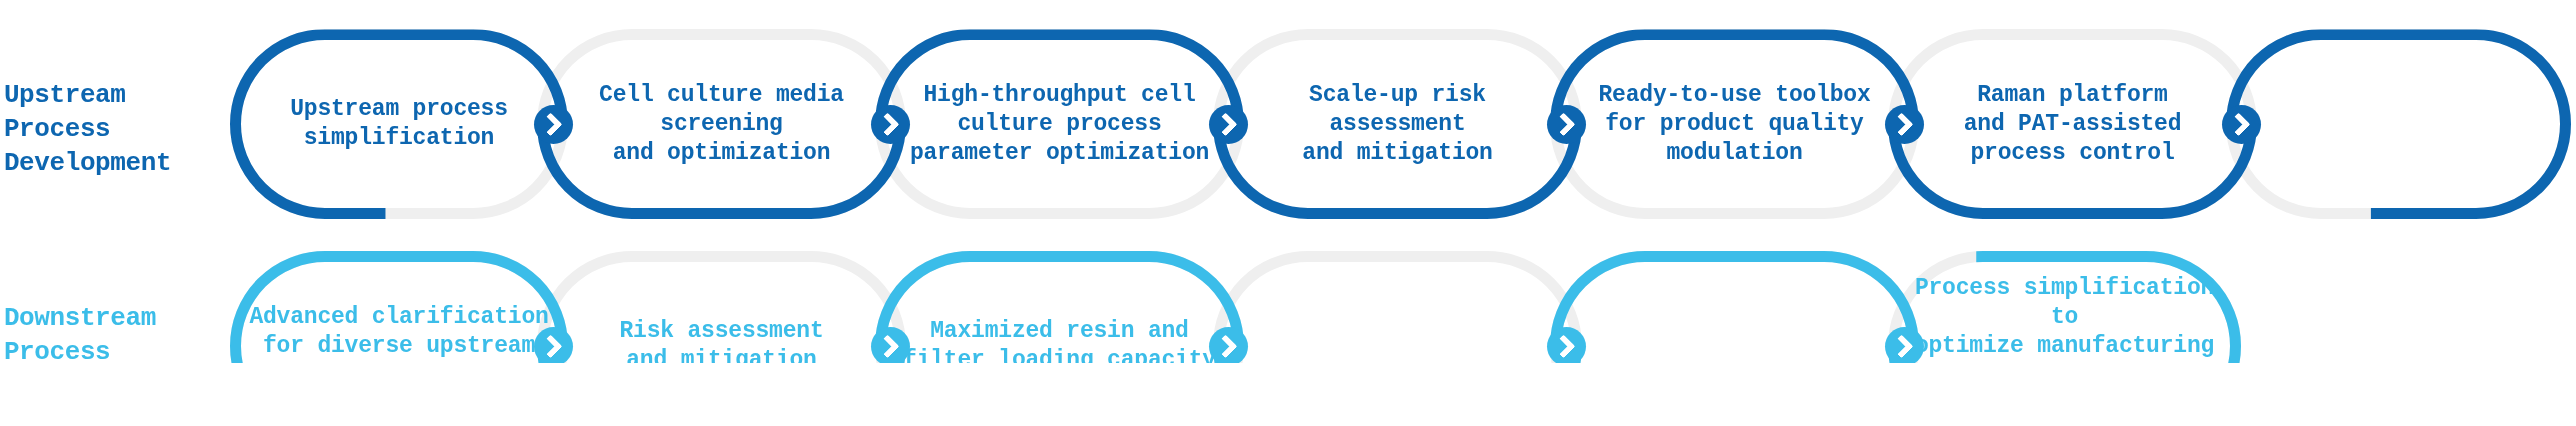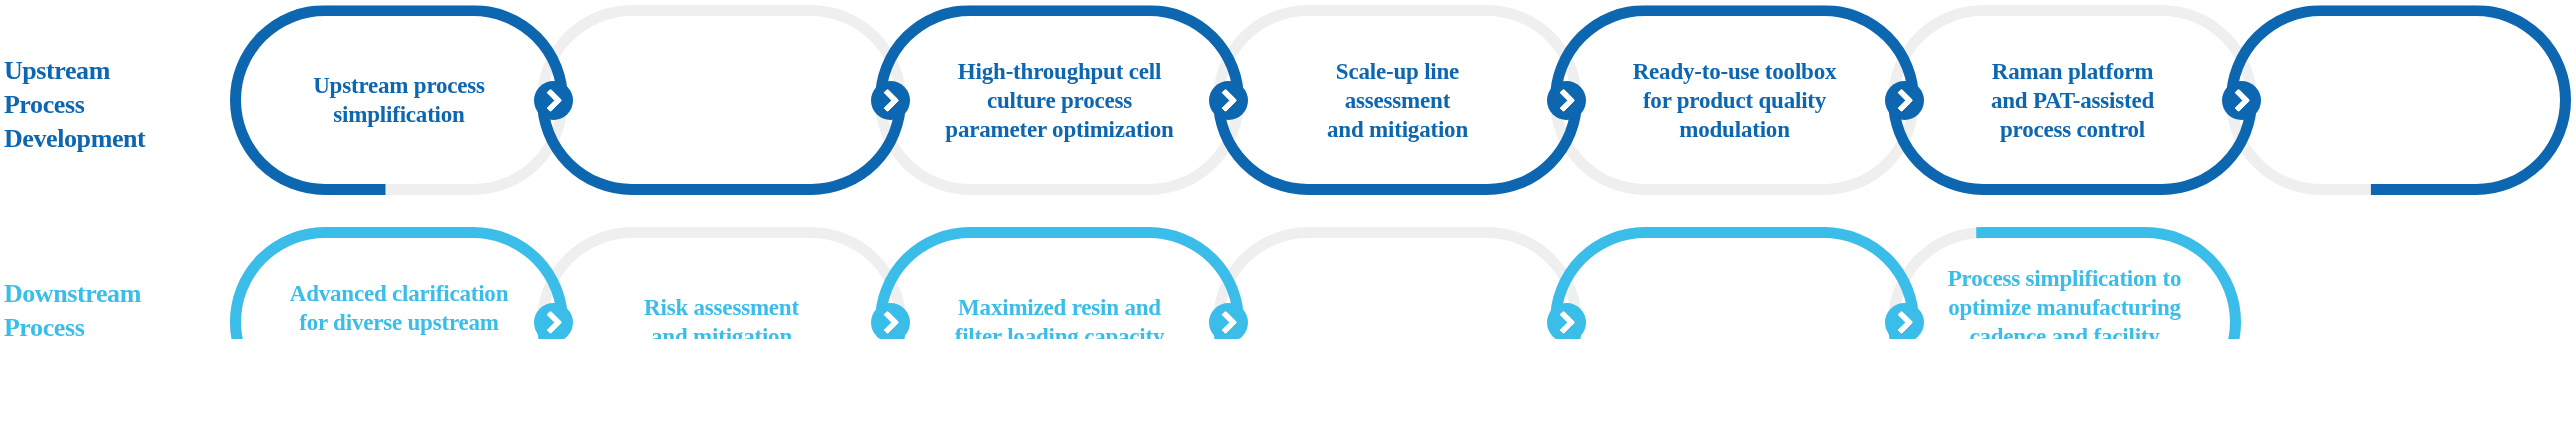--- a/index.html
+++ b/index.html
@@ -1,18 +1,19 @@
 <!DOCTYPE html>
 <html style="font-size:12.4px"><head>
 <meta charset="utf-8">
 <style>
   html,body{margin:0;padding:0;background:#ffffff;}
   #stage{
     position:relative;width:2576px;height:339px;overflow:hidden;background:#fff;
-    font-family:Liberation Serif, serif;
+    font-family:Liberation Mono, monospace;
+    margin-top:24px;
   }
   
   .row-label{
     position:absolute;left:3.9px;width:220px;
     font-size:26px;line-height:34px;font-weight:700;
     white-space:pre-line;letter-spacing:-0.4px;z-index:2;
   }
   .row-label.upstream{top:54px;color:var(--up);}
   .row-label.downstream{top:277px;color:var(--down);}
   
@@ -62,32 +63,35 @@
 
     <div class="pill start" style="left:230px;width:338px;">
       <span class="ring track"></span>
       <span class="ring accent"></span>
       <span class="step-text">Upstream process
 simplification</span>
     </div>
     <div class="pill even" style="left:537px;width:369px;">
       <span class="ring track"></span>
       <span class="ring accent"></span>
+      <span class="step-text">Cell culture media
+screening
+and optimization</span>
     </div>
     <div class="pill odd" style="left:875px;width:369px;">
       <span class="ring track"></span>
       <span class="ring accent"></span>
       <span class="step-text">High-throughput cell
 culture process
 parameter optimization</span>
     </div>
     <div class="pill even" style="left:1213px;width:369px;">
       <span class="ring track"></span>
       <span class="ring accent"></span>
-      <span class="step-text">Scale-up line
+      <span class="step-text">Scale-up risk
 assessment
 and mitigation</span>
     </div>
     <div class="pill odd" style="left:1550px;width:369px;">
       <span class="ring track"></span>
       <span class="ring accent"></span>
       <span class="step-text">Ready-to-use toolbox
 for product quality
 modulation</span>
     </div>

